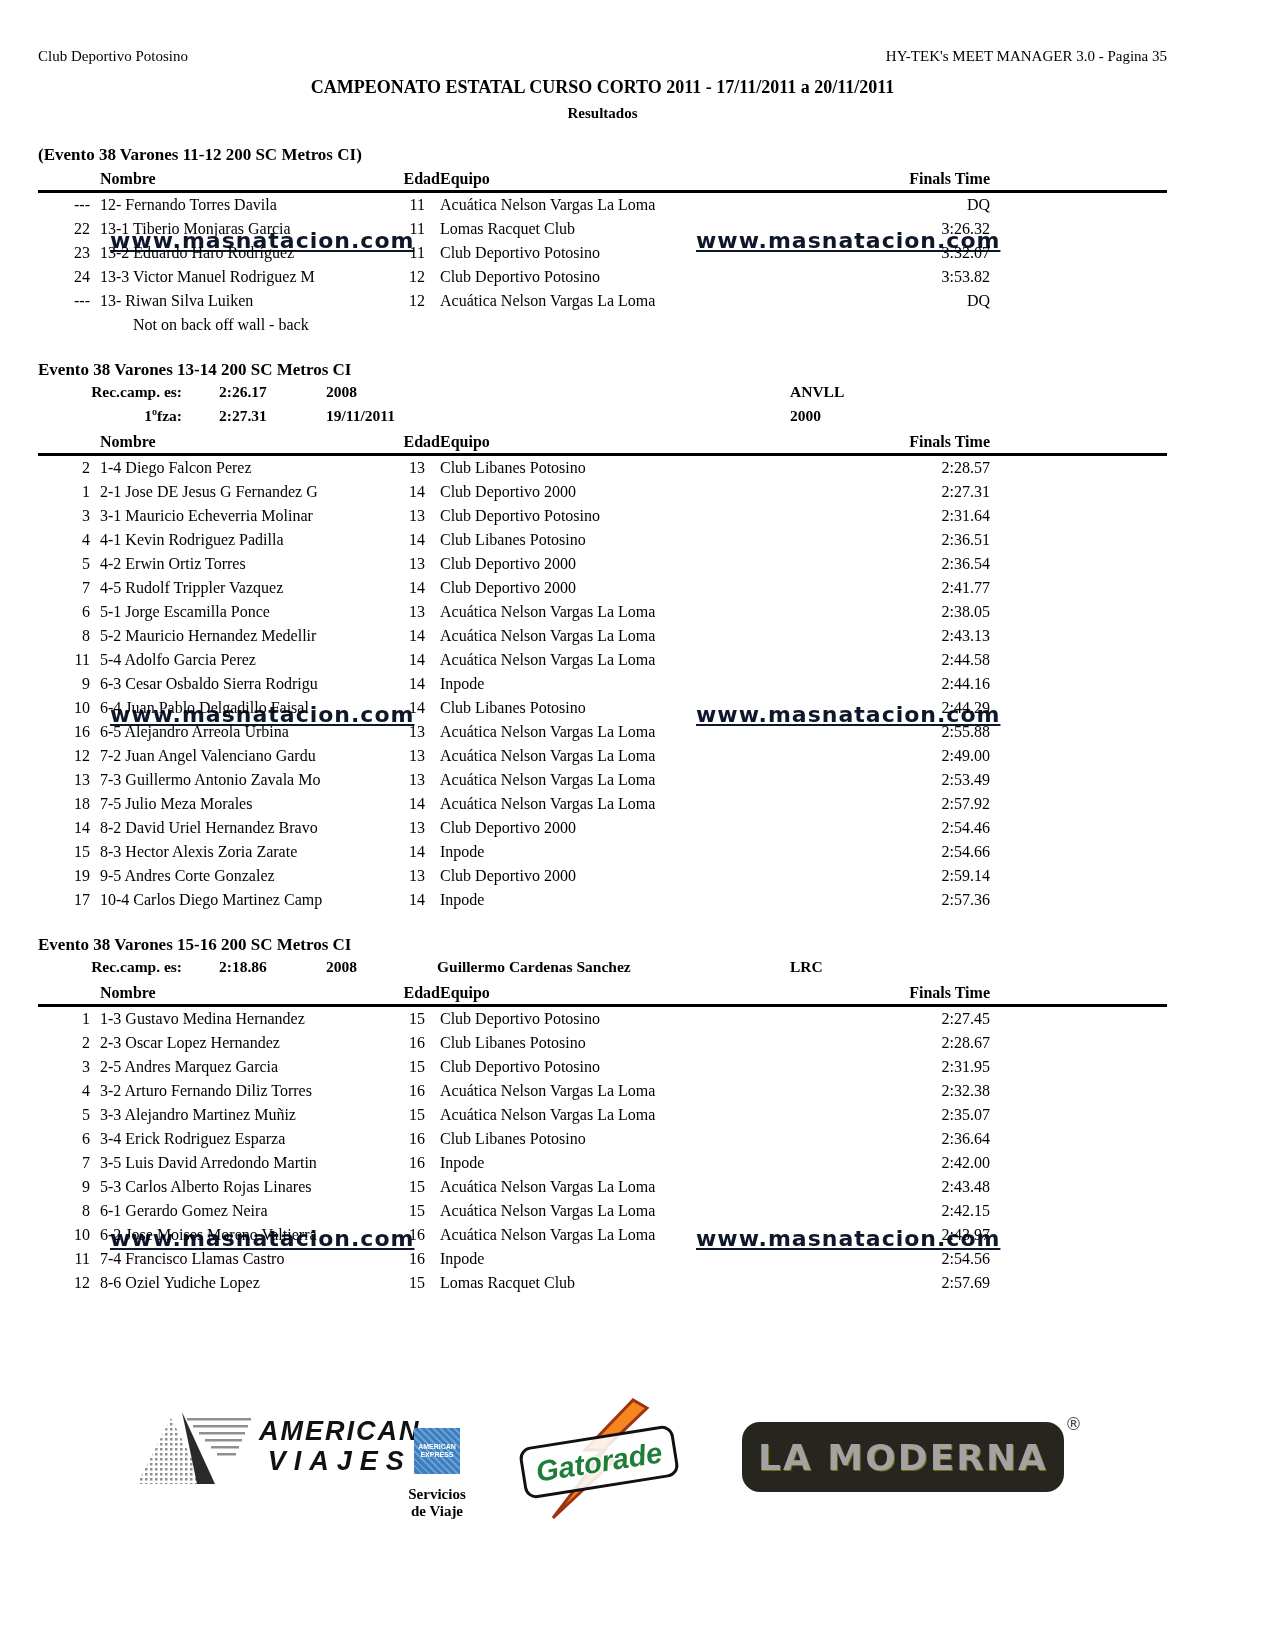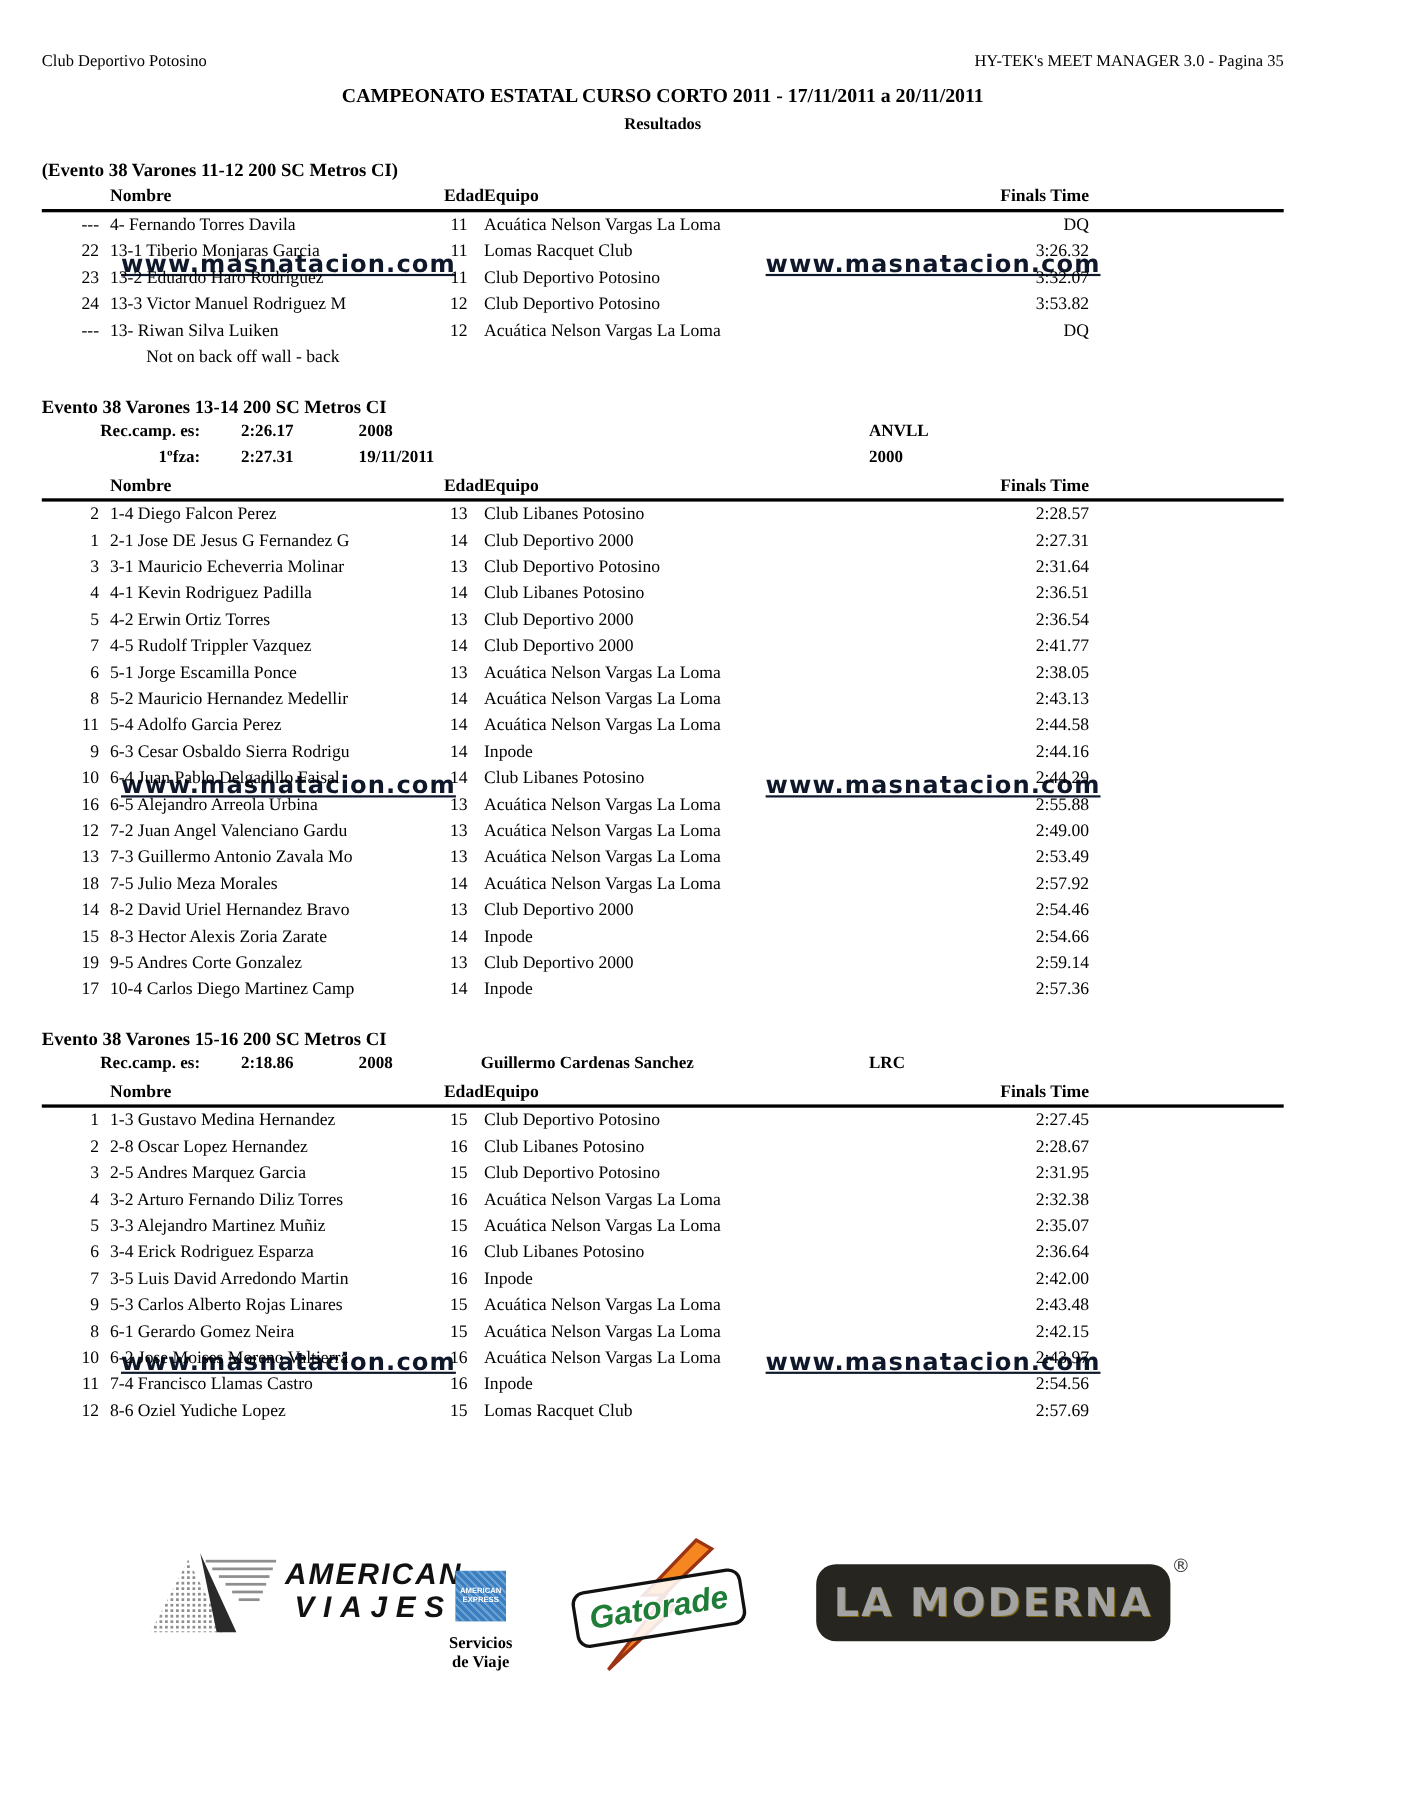--- a/index.html
+++ b/index.html
@@ -98,21 +98,21 @@
     <div class="records"></div>
     <div class="grid-row thead">
       <span class="h-name">Nombre</span>
       <span class="h-age">Edad</span>
       <span class="h-team">Equipo</span>
       <span class="h-time">Finals Time</span>
     </div>
     <div class="tbody">
   <div class="grid-row result-row">
     <span class="c-place">---</span>
-    <span class="c-name">4- Fernando Torres Davila</span>
+    <span class="c-name">12- Fernando Torres Davila</span>
     <span class="c-age">11</span>
     <span class="c-team">Acuática Nelson Vargas La Loma</span>
     <span class="c-time">DQ</span>
   </div>
 
 
   <div class="grid-row result-row">
     <span class="c-place">22</span>
     <span class="c-name">13-1 Tiberio Monjaras Garcia</span>
     <span class="c-age">11</span>
@@ -348,21 +348,21 @@
   <div class="grid-row result-row">
     <span class="c-place">1</span>
     <span class="c-name">1-3 Gustavo Medina Hernandez</span>
     <span class="c-age">15</span>
     <span class="c-team">Club Deportivo Potosino</span>
     <span class="c-time">2:27.45</span>
   </div>
 
   <div class="grid-row result-row">
     <span class="c-place">2</span>
-    <span class="c-name">2-8 Oscar Lopez Hernandez</span>
+    <span class="c-name">2-3 Oscar Lopez Hernandez</span>
     <span class="c-age">16</span>
     <span class="c-team">Club Libanes Potosino</span>
     <span class="c-time">2:28.67</span>
   </div>
 
   <div class="grid-row result-row">
     <span class="c-place">3</span>
     <span class="c-name">2-5 Andres Marquez Garcia</span>
     <span class="c-age">15</span>
     <span class="c-team">Club Deportivo Potosino</span>

